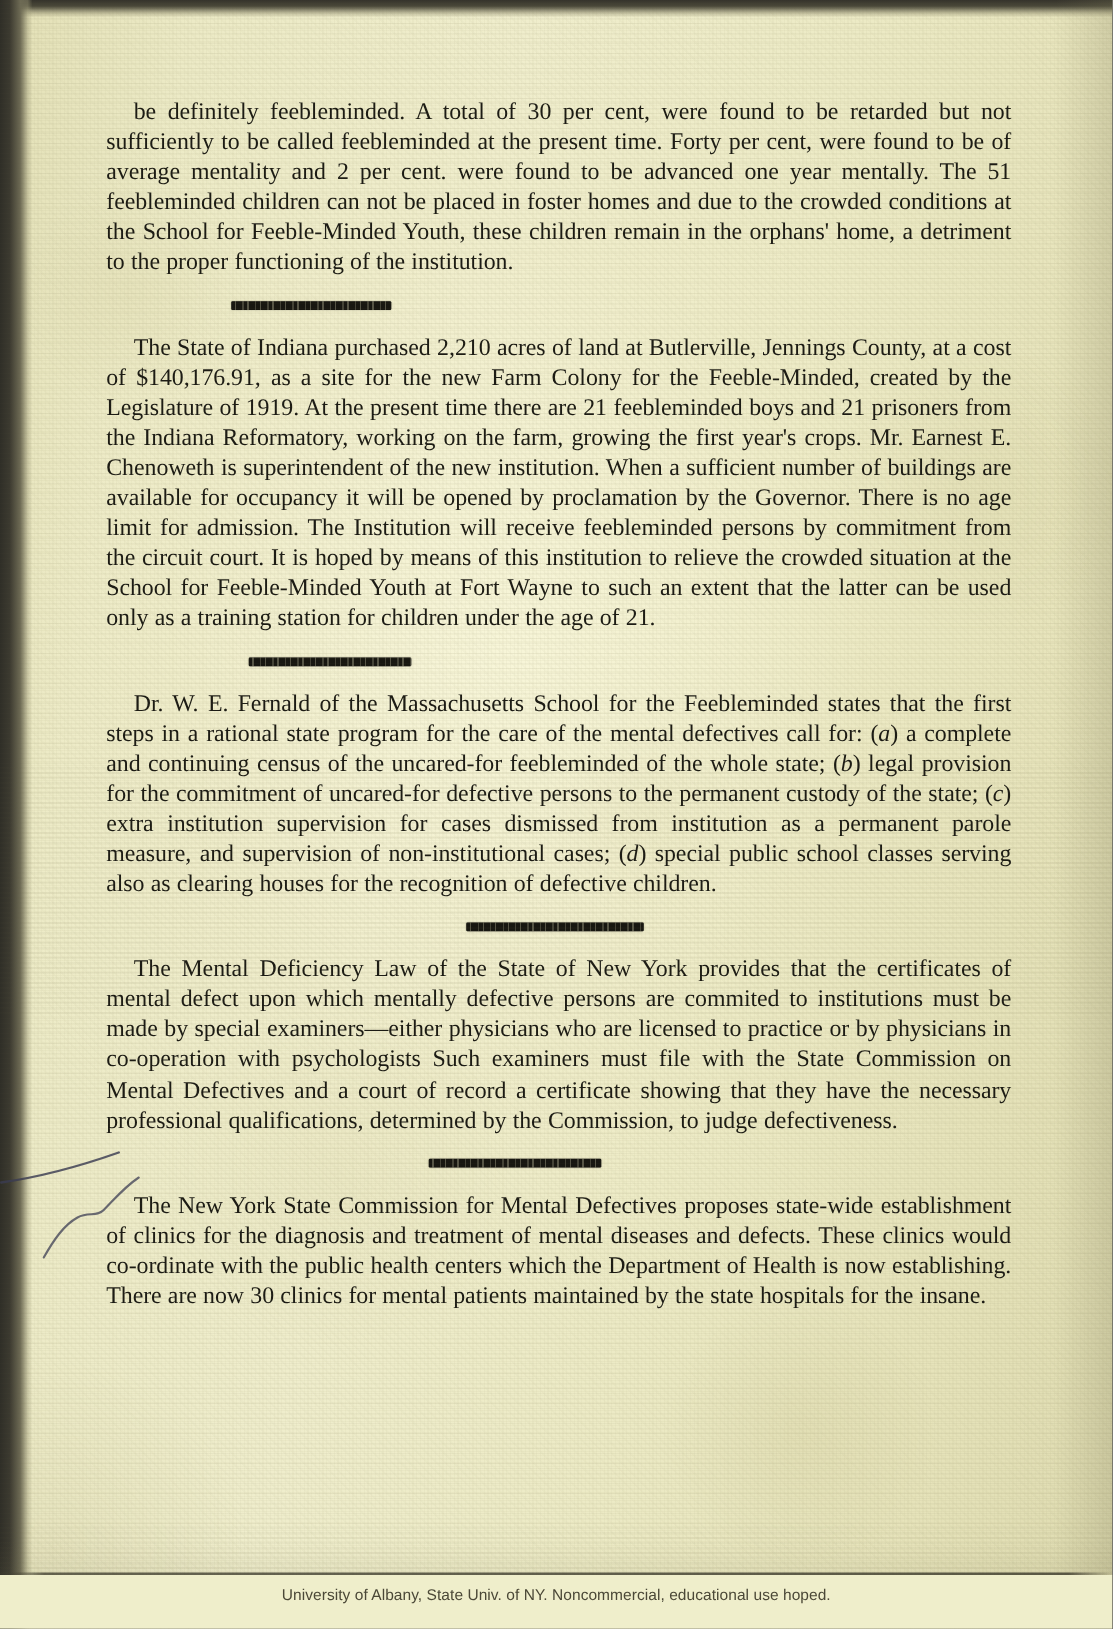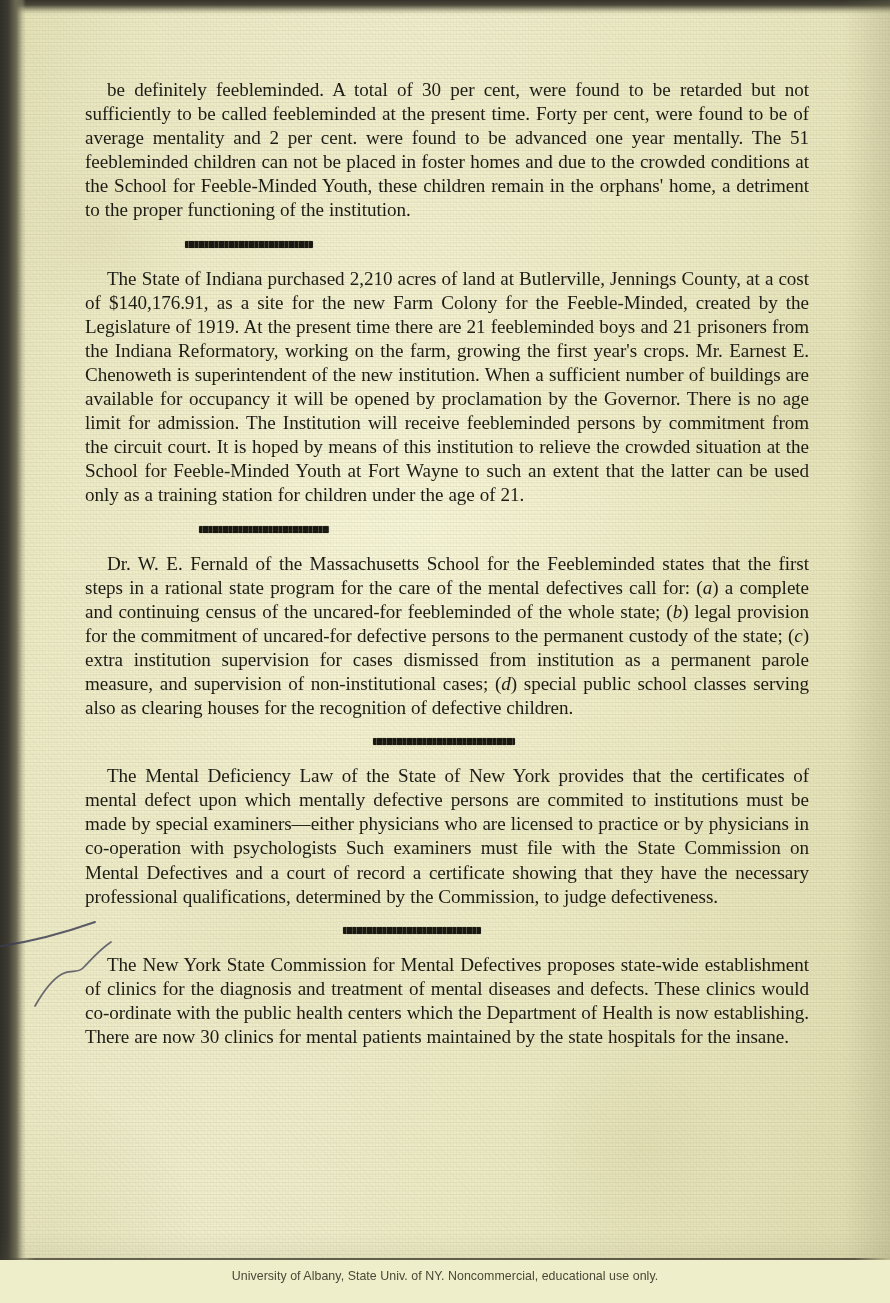--- a/index.html
+++ b/index.html
@@ -245,15 +245,15 @@
       <path d="M36 118 C 44 104, 52 92, 63 86 C 72 81, 78 86, 84 80
                C 92 72, 100 62, 112 54" fill="none" stroke="#3a3c52" stroke-width="1.7" stroke-linecap="round" stroke-linejoin="round" opacity="0.74"></path>
     </svg>
 
   </div>
 
   <div class="scan-overlay"></div>
 
   <div class="footer-band"></div>
   <div class="footer-rule"></div>
-  <div class="footer-credit">University of Albany, State Univ. of NY. Noncommercial, educational use only.</div>
+  <div class="footer-credit">University of Albany, State Univ. of NY. Noncommercial, educational use hoped.</div>
 
 </div>
 
 </body></html>

